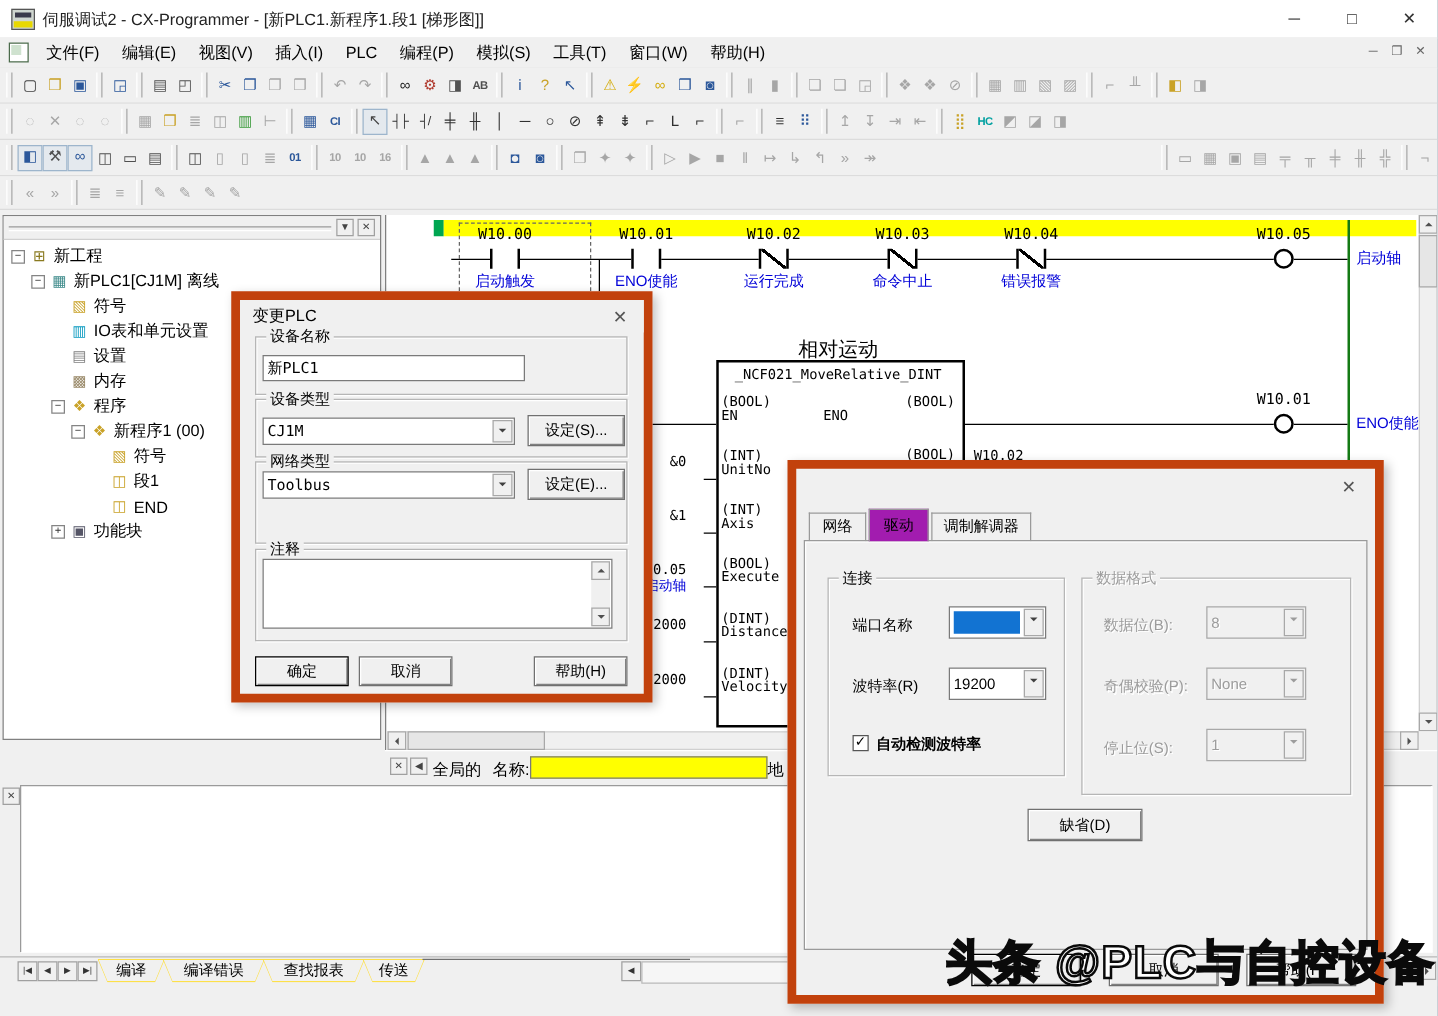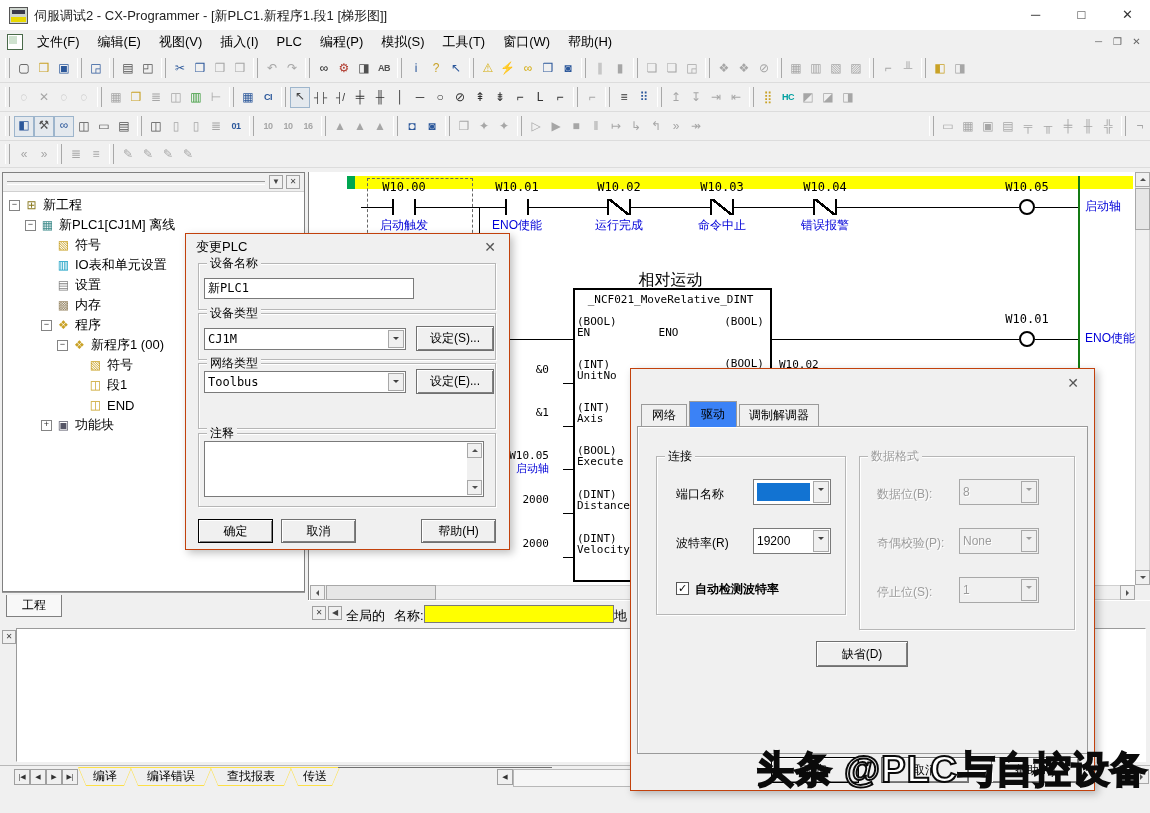--- a/index.html
+++ b/index.html
@@ -79,41 +79,41 @@
   #output-white{position:absolute;left:16px;top:2px;width:1130px;height:134px;background:#fff;border:1px solid #9a9a9a;border-right-color:#fff;border-bottom-color:#fff;box-sizing:border-box;}
   #tabsrow{left:0;top:765px;width:1150px;height:23px;background:#f0f0f0;border-top:1px solid #b8b8b8;}
   .navb{position:absolute;top:3px;width:16px;height:16px;background:#f0f0f0;border:1px solid #a0a0a0;font-size:7px;text-align:center;line-height:14px;color:#333;box-sizing:border-box;}
   .otab-o{position:absolute;top:1px;height:19px;background:#fde047;clip-path:polygon(0 0,100% 0,calc(100% - 8px) 100%,8px 100%);}
   .otab-i{position:absolute;left:1px;top:1px;right:1px;bottom:1px;background:#f0f0f0;clip-path:polygon(0 0,100% 0,calc(100% - 7px) 100%,7px 100%);text-align:center;font-size:12px;line-height:17px;}
   #tabline{position:absolute;top:1px;height:1px;background:#707070;}
   #statusbar{left:0;top:788px;width:1150px;height:25px;background:#f0f0f0;border-top:1px solid #d0d0d0;}
   .scell{position:absolute;top:3px;height:18px;border:1px solid;border-color:#9a9a9a #fff #fff #9a9a9a;font-size:12px;line-height:17px;padding:0 6px;box-sizing:border-box;white-space:nowrap;overflow:hidden;}
   #grip-corner{position:absolute;right:0;top:5px;width:14px;height:18px;background:repeating-linear-gradient(135deg,transparent 0 3px,#b0b0b0 3px 5px);}
   
-  .dlg{position:absolute;background:#f0f0f0;border:1px solid #c2410c;box-shadow:3px 3px 8px rgba(0,0,0,.25);}
+  .dlg{position:absolute;background:#f0f0f0;border:7px solid #c2410c;box-shadow:3px 3px 8px rgba(0,0,0,.25);}
   .dlg-title{position:absolute;left:0;top:0;right:0;height:26px;background:#f0f0f0;font-size:13px;line-height:26px;padding-left:10px;}
   .dlg-x{position:absolute;right:8px;top:0px;width:22px;height:26px;text-align:center;line-height:26px;font-size:14px;color:#555;}
   .grp{position:absolute;border:1px solid #b6b6b6;box-shadow:1px 1px 0 #fff inset, 1px 1px 0 #fff;}
   .grp-label{position:absolute;top:-8px;left:8px;background:#f0f0f0;padding:0 3px;font-size:12px;line-height:14px;white-space:nowrap;}
   .tbox{position:absolute;background:#fff;border:1px solid #7a7a7a;box-sizing:border-box;font-size:12px;padding:1px 3px;}
   .btn{position:absolute;background:#f0f0f0;border:1px solid #000;box-shadow:inset 1px 1px 0 #fff,inset -1px -1px 0 #808080;text-align:center;font-size:12px;box-sizing:border-box;}
   .btn.soft{border-color:#707070;}
   .combo{position:absolute;background:#fff;border:1px solid #7a7a7a;box-sizing:border-box;font-size:12px;}
   .combo .cval{position:absolute;left:3px;top:2px;right:19px;bottom:2px;line-height:16px;white-space:nowrap;overflow:hidden;}
   .combo .cbtn{position:absolute;right:1px;top:1px;bottom:1px;width:16px;background:#f0f0f0;border:1px solid #a8a8a8;box-sizing:border-box;}
   .combo .cbtn:after{content:"";position:absolute;left:4px;top:6px;border:3px solid transparent;border-top-color:#404040;}
   .combo.dis{background:#f0f0f0;border-color:#a8a8a8;}
   .combo.dis .cval{color:#9c9c9c;text-shadow:1px 1px 0 #fff;}
   .combo.dis .cbtn:after{border-top-color:#9c9c9c;}
   .dtext{color:#9c9c9c;text-shadow:1px 1px 0 #fff;}
   .lbl{position:absolute;font-size:12px;white-space:nowrap;}
   .cbox{position:absolute;width:13px;height:13px;background:#fff;border:1px solid #555;box-sizing:border-box;font-size:11px;line-height:11px;text-align:center;color:#000;}
   
   .dtab{position:absolute;background:#f0f0f0;border:1px solid #9a9a9a;border-bottom:none;text-align:center;font-size:12px;box-sizing:border-box;}
-  .dtab.active{background:#3b82f6;z-index:2;}
+  .dtab.active{background:#a21caf;z-index:2;}
   #watermark{left:556px;top:746px;width:592px;height:48px;font-size:37px;font-weight:bold;color:#fff;
     -webkit-text-stroke:2px #0a0a0a;letter-spacing:1px;white-space:nowrap;text-align:right;z-index:50;line-height:48px;}
 </style>
 </head>
 <body>
 
 <div id="root">
 
   <div id="titlebar" class="abs">
     <div id="app-icon" class="abs">
@@ -383,25 +383,20 @@
           <div style="width: 15px; flex: 0 0 auto;"></div>
           <div class="tico" style="color: rgb(201, 162, 39);">◫</div>
           <div>END</div>
         </div>
         <div class="trow" style="padding-left: 38px;">
           <div class="texp">+</div>
           <div class="tico" style="color: rgb(85, 85, 102);">▣</div>
           <div>功能块</div>
         </div>
       </div>
-  </div>
-  <div id="tree-tabstrip" class="abs">
-    <div class="btab-outer" style="left:4px;top:2px;width:56px;height:22px;">
-      <div class="btab-inner">工程</div>
-    </div>
   </div>
 
   <div id="ladder" class="abs">
     <div id="greensq" class="abs"></div>
     <div id="yellowbar" class="abs"></div>
     <div id="rrail" class="abs"></div>
     <div id="sel-box" class="abs"></div>
 
     <div class="lline" style="left:52px;top:35px;width:658px;height:1px;"></div>
     <div class="lline" style="left:726px;top:35px;width:43px;height:1px;"></div>

